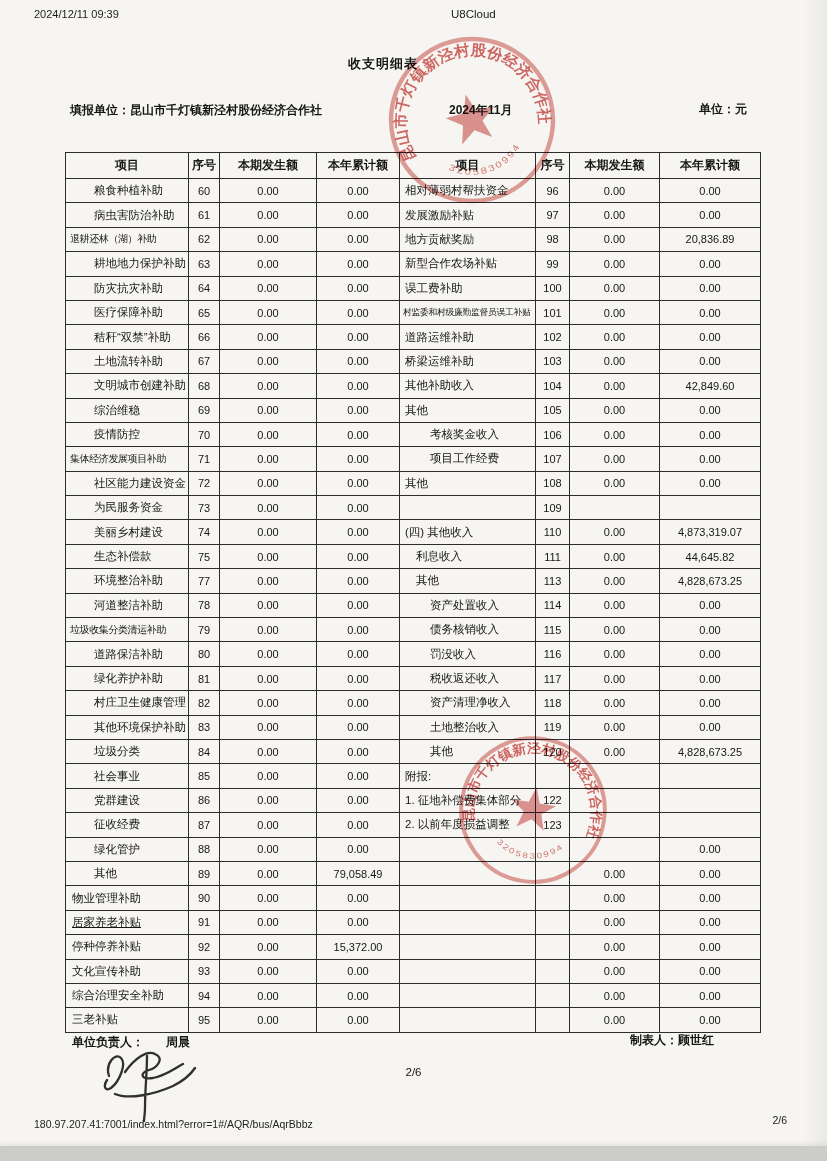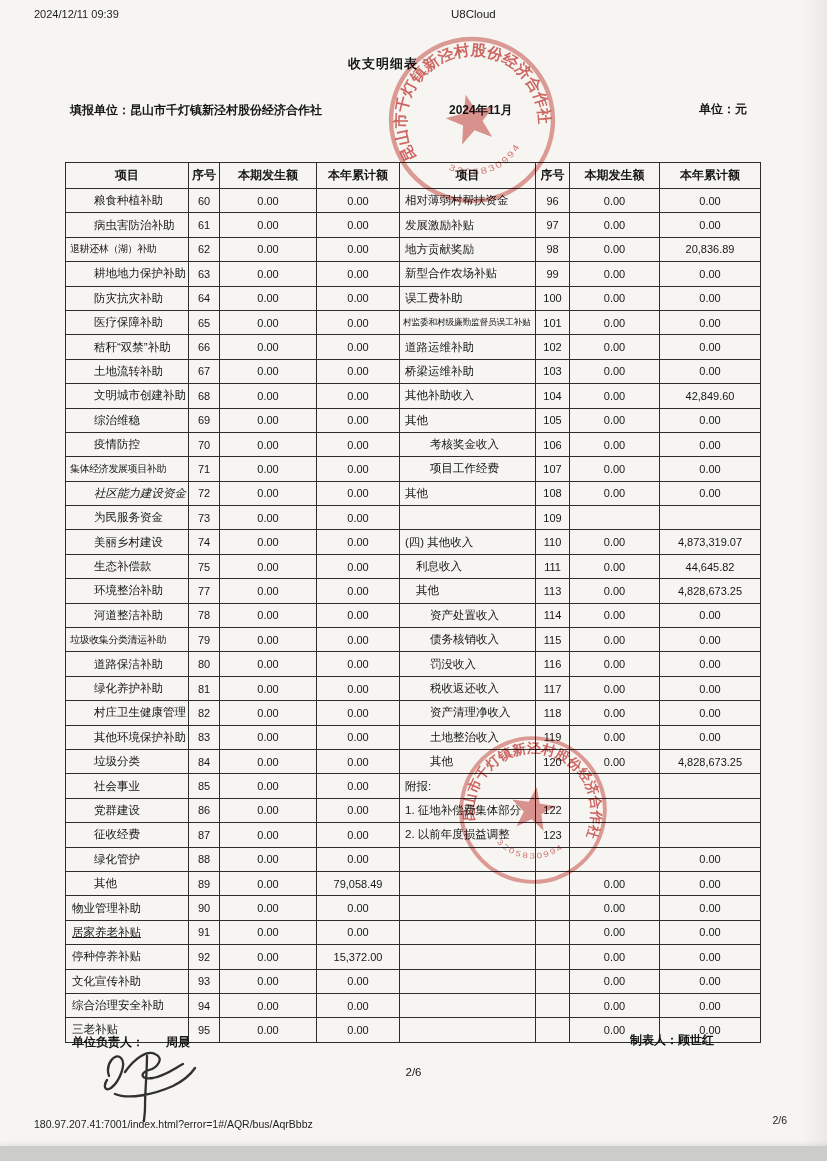--- a/index.html
+++ b/index.html
@@ -6,21 +6,21 @@
   .page{position:relative;width:827px;height:1161px;background:#f6f5f1;overflow:hidden;
         font-family:"Liberation Sans",sans-serif;color:#161616;}
   .abs{position:absolute;white-space:nowrap;}
   .print-time{left:34px;top:8px;font-size:11px;color:#1c1c1c;}
   .app-name{left:451px;top:8px;font-size:11.5px;color:#1c1c1c;}
   .title{left:348px;top:55px;font-size:13px;font-weight:700;letter-spacing:1px;}
   .fill-unit{left:70px;top:102px;font-size:12px;font-weight:700;}
   .period{left:449px;top:102px;font-size:12px;font-weight:700;}
   .unit-label{left:699px;top:101px;font-size:12px;font-weight:700;}
 
-  table.report{position:absolute;left:65px;top:162px;width:695px;border-collapse:collapse;
+  table.report{position:absolute;left:65px;top:152px;width:695px;border-collapse:collapse;
                table-layout:fixed;background:transparent;}
   table.report th,table.report td{border:1px solid #2d2d2d;overflow:hidden;white-space:nowrap;}
   table.report th{height:25px;font-size:12px;font-weight:700;text-align:center;padding:0;}
   table.report td{height:23.4px;padding:0;}
   td.name{text-align:left;font-size:11.5px;}
   td.sq{font-size:10px;letter-spacing:-0.4px;padding-left:4px !important;}
   td.tiny{font-size:8.8px;letter-spacing:-0.3px;padding-left:3px !important;}
   td.num{text-align:center;font-size:11px;}
 
   .stamp{position:absolute;mix-blend-mode:multiply;}
@@ -196,21 +196,21 @@
           <td class="name sq" style="padding-left: 28px;">集体经济发展项目补助</td>
           <td class="num">71</td>
           <td class="num">0.00</td>
           <td class="num">0.00</td>
           <td class="name" style="padding-left: 30px;">项目工作经费</td>
           <td class="num">107</td>
           <td class="num">0.00</td>
           <td class="num">0.00</td>
         </tr>
         <tr>
-          <td class="name" style="padding-left: 28px; font-style: italic;">社区能力建设资金</td>
+          <td class="name" style="padding-left: 28px;">社区能力建设资金</td>
           <td class="num">72</td>
           <td class="num">0.00</td>
           <td class="num">0.00</td>
           <td class="name" style="padding-left: 5px;">其他</td>
           <td class="num">108</td>
           <td class="num">0.00</td>
           <td class="num">0.00</td>
         </tr>
         <tr>
           <td class="name" style="padding-left: 28px;">为民服务资金</td>

